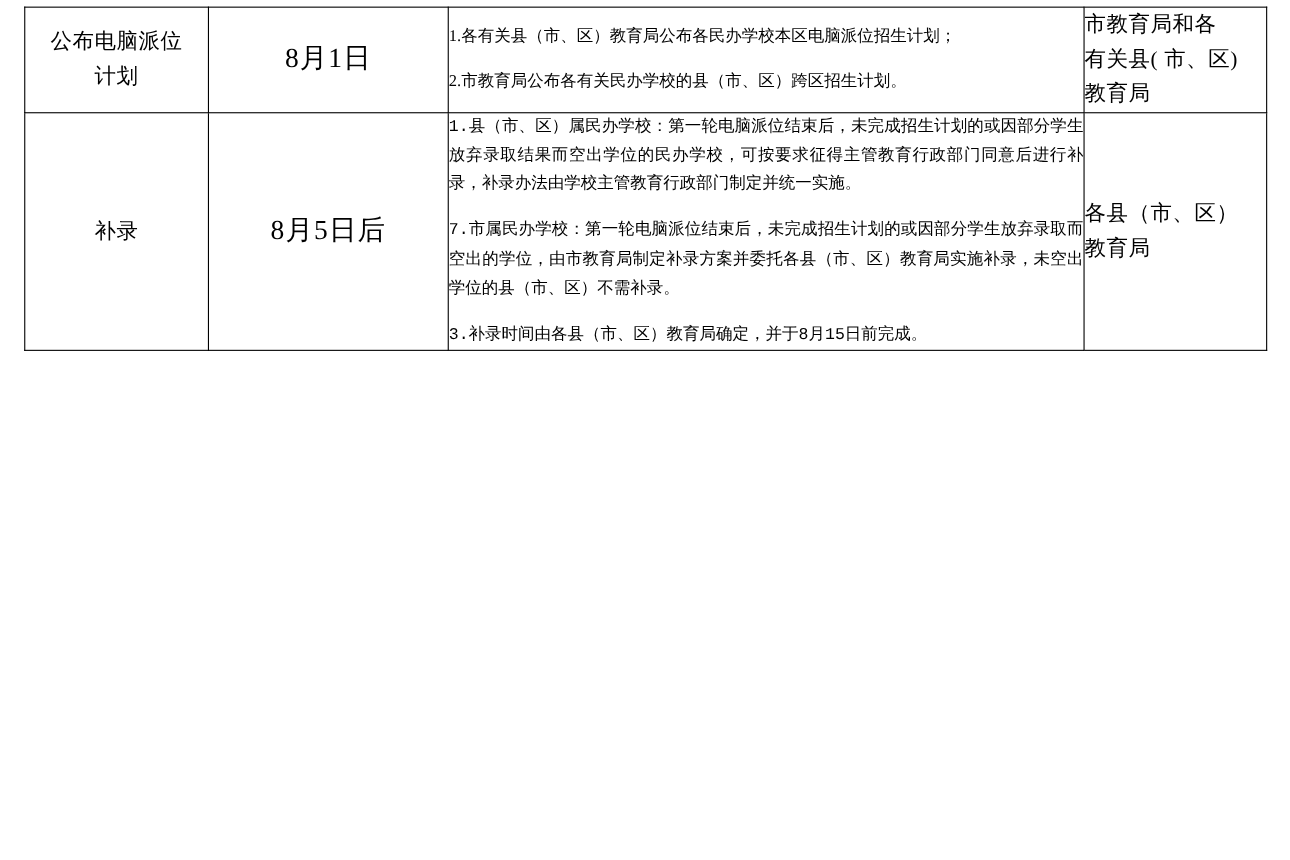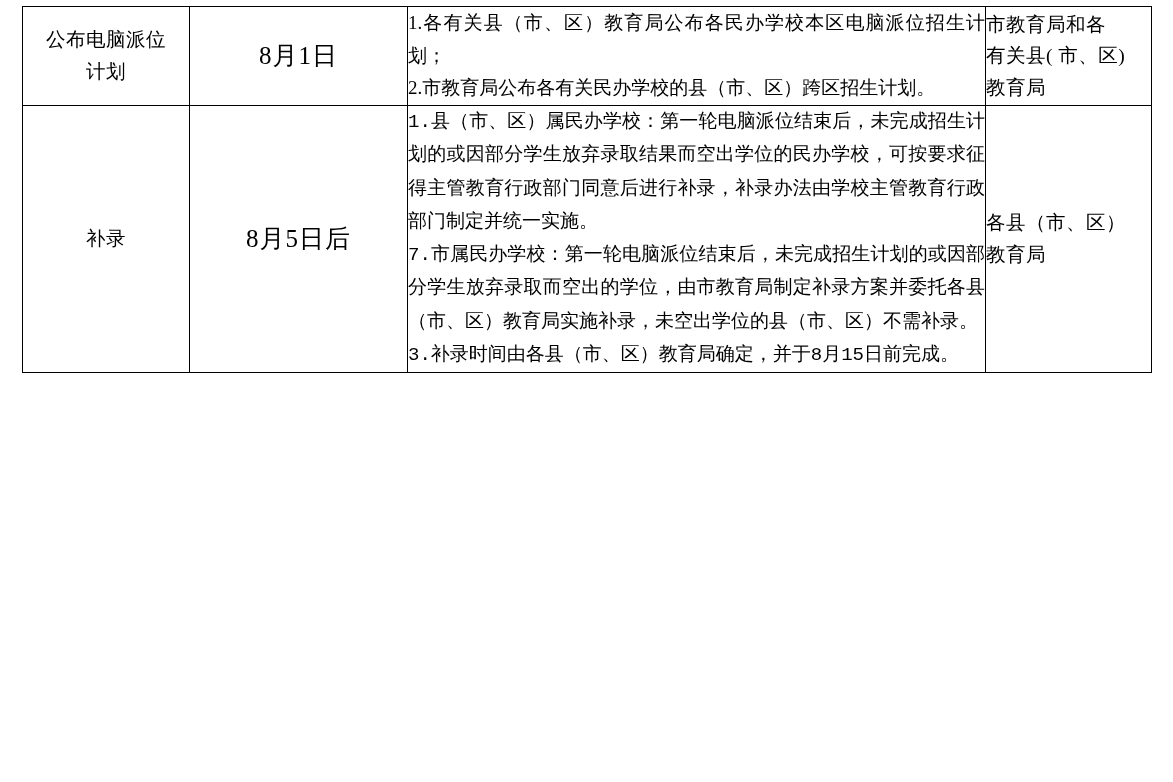--- a/index.html
+++ b/index.html
@@ -45,29 +45,29 @@
   .cell-center-owner {
     text-align: left;
     font-size: 19.5px;
     line-height: 1.62;
     padding: 8px 8px;
     letter-spacing: 0.5px;
   }
   .cell-detail {
     text-align: justify;
     text-justify: inter-ideograph;
-    font-size: 19px;
+    font-size: 15px;
     line-height: 1.72;
     padding: 9px 11px 10px 11px;
   }
   .cell-detail p {
     margin: 0;
     text-indent: 0;
   }
-  .cell-detail p + p { margin-top: 0px; }
+  .cell-detail p + p { margin-top: 16px; }
   .date-text {
     font-size: 25px;
     letter-spacing: 1px;
   }
 
   .row-tall .cell-detail { line-height: 1.75; font-family: Liberation Mono, monospace; }
 </style>
 </head>
 <body>
 

